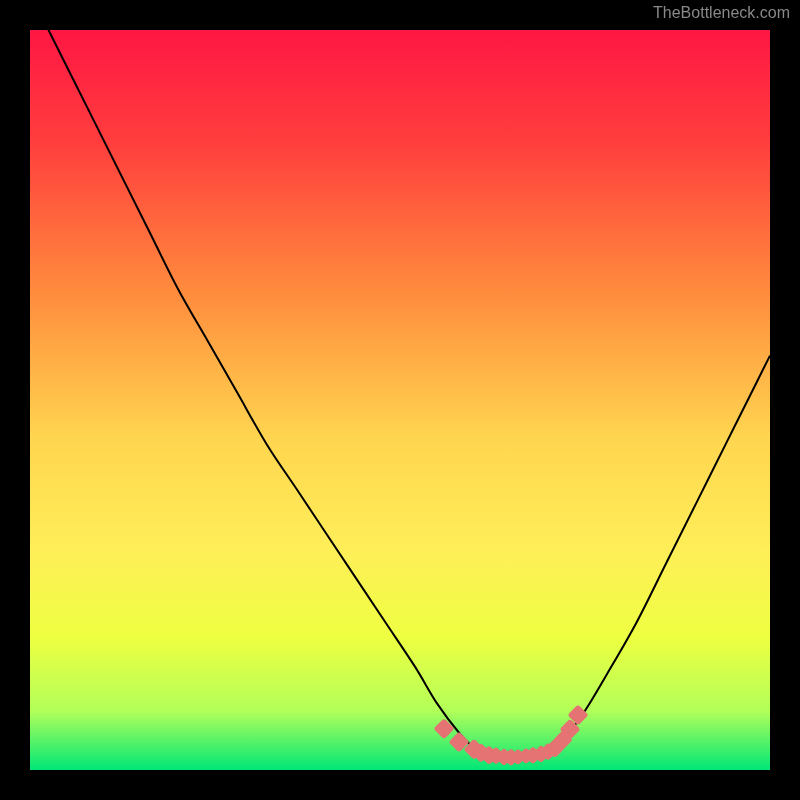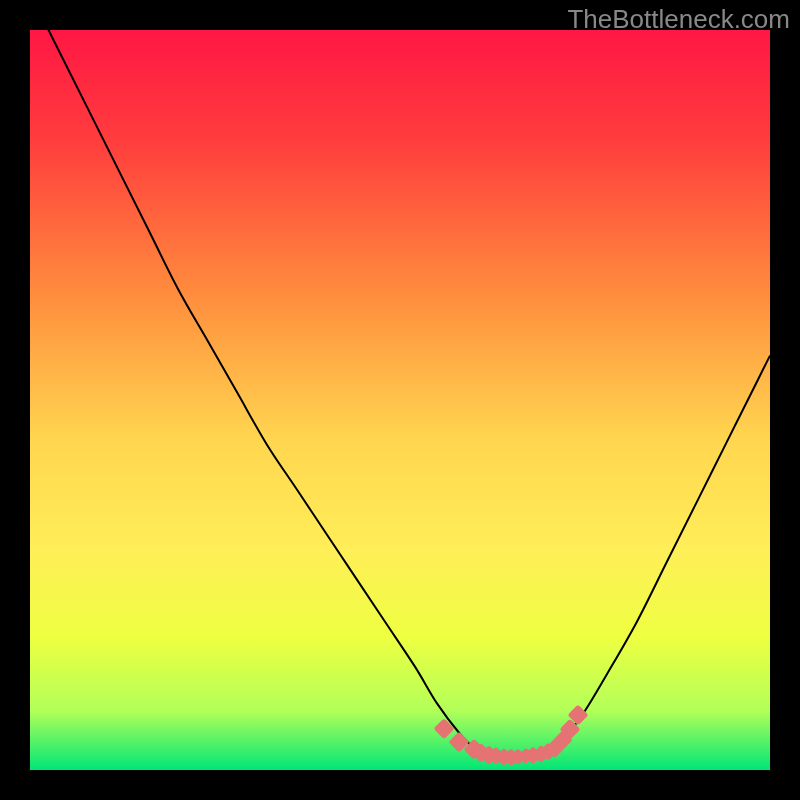--- a/index.html
+++ b/index.html
@@ -9,21 +9,21 @@
     background: #000;
     position: relative;
     font-family: Arial, sans-serif;
     overflow: hidden;
   }
   .watermark {
     position: absolute;
     top: 4px;
     right: 10px;
     color: #888;
-    font-size: 26px;
+    font-size: 16px;
     z-index: 10;
   }
   .plot-area {
     position: absolute;
     left: 30px;
     top: 30px;
     width: 740px;
     height: 740px;
     overflow: hidden;
   }

